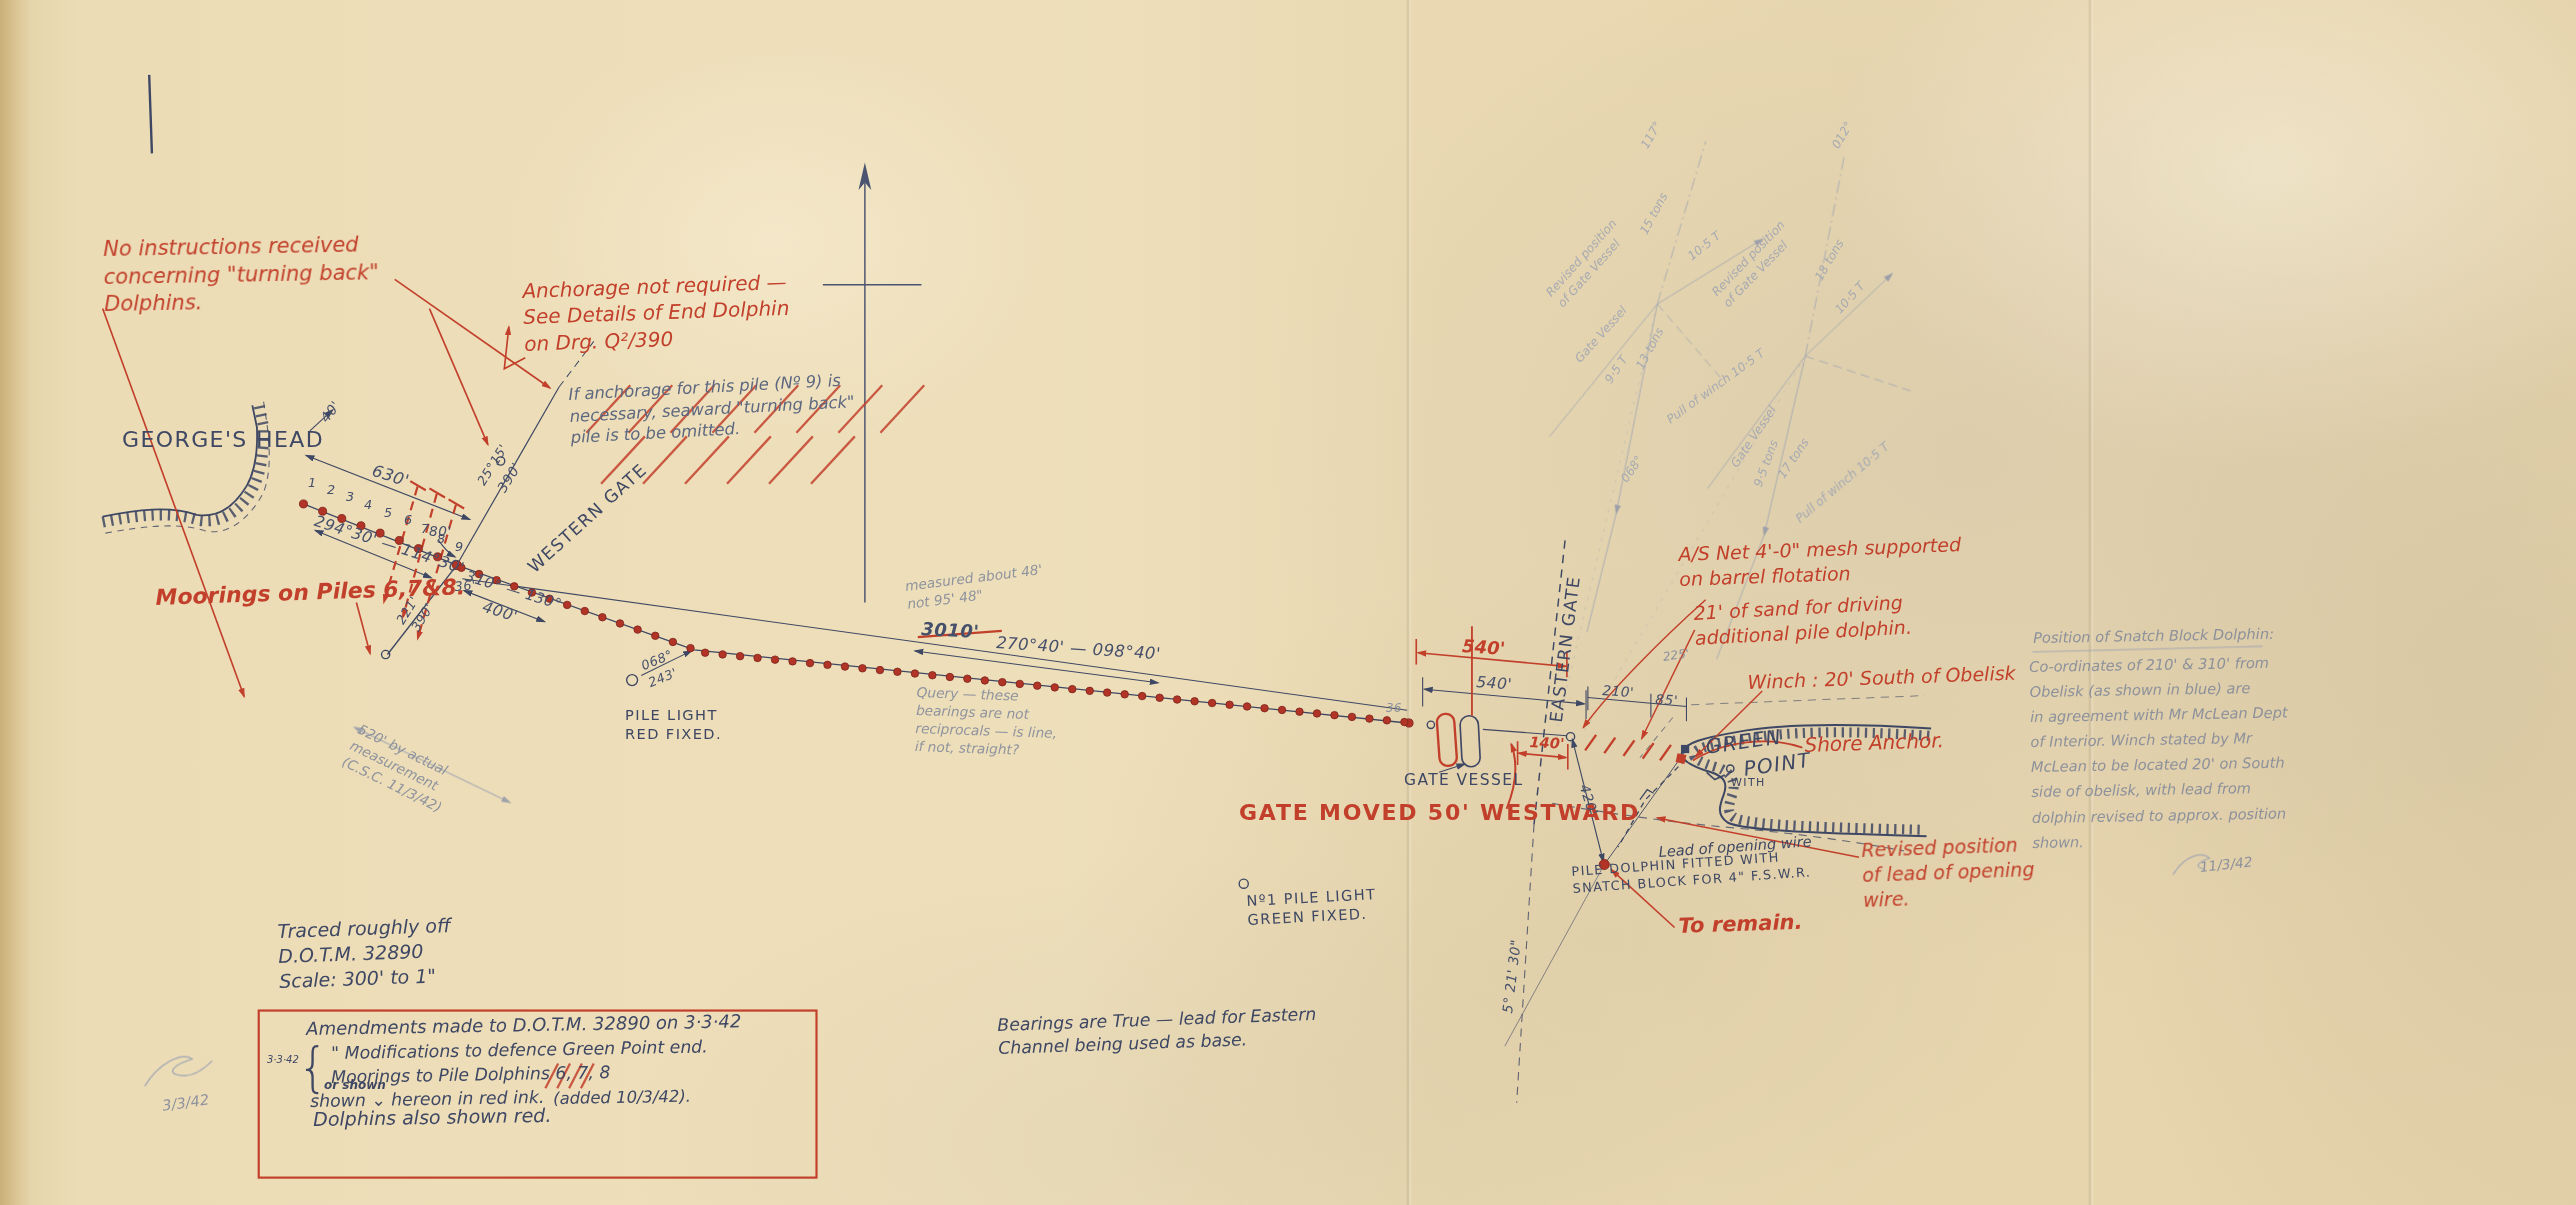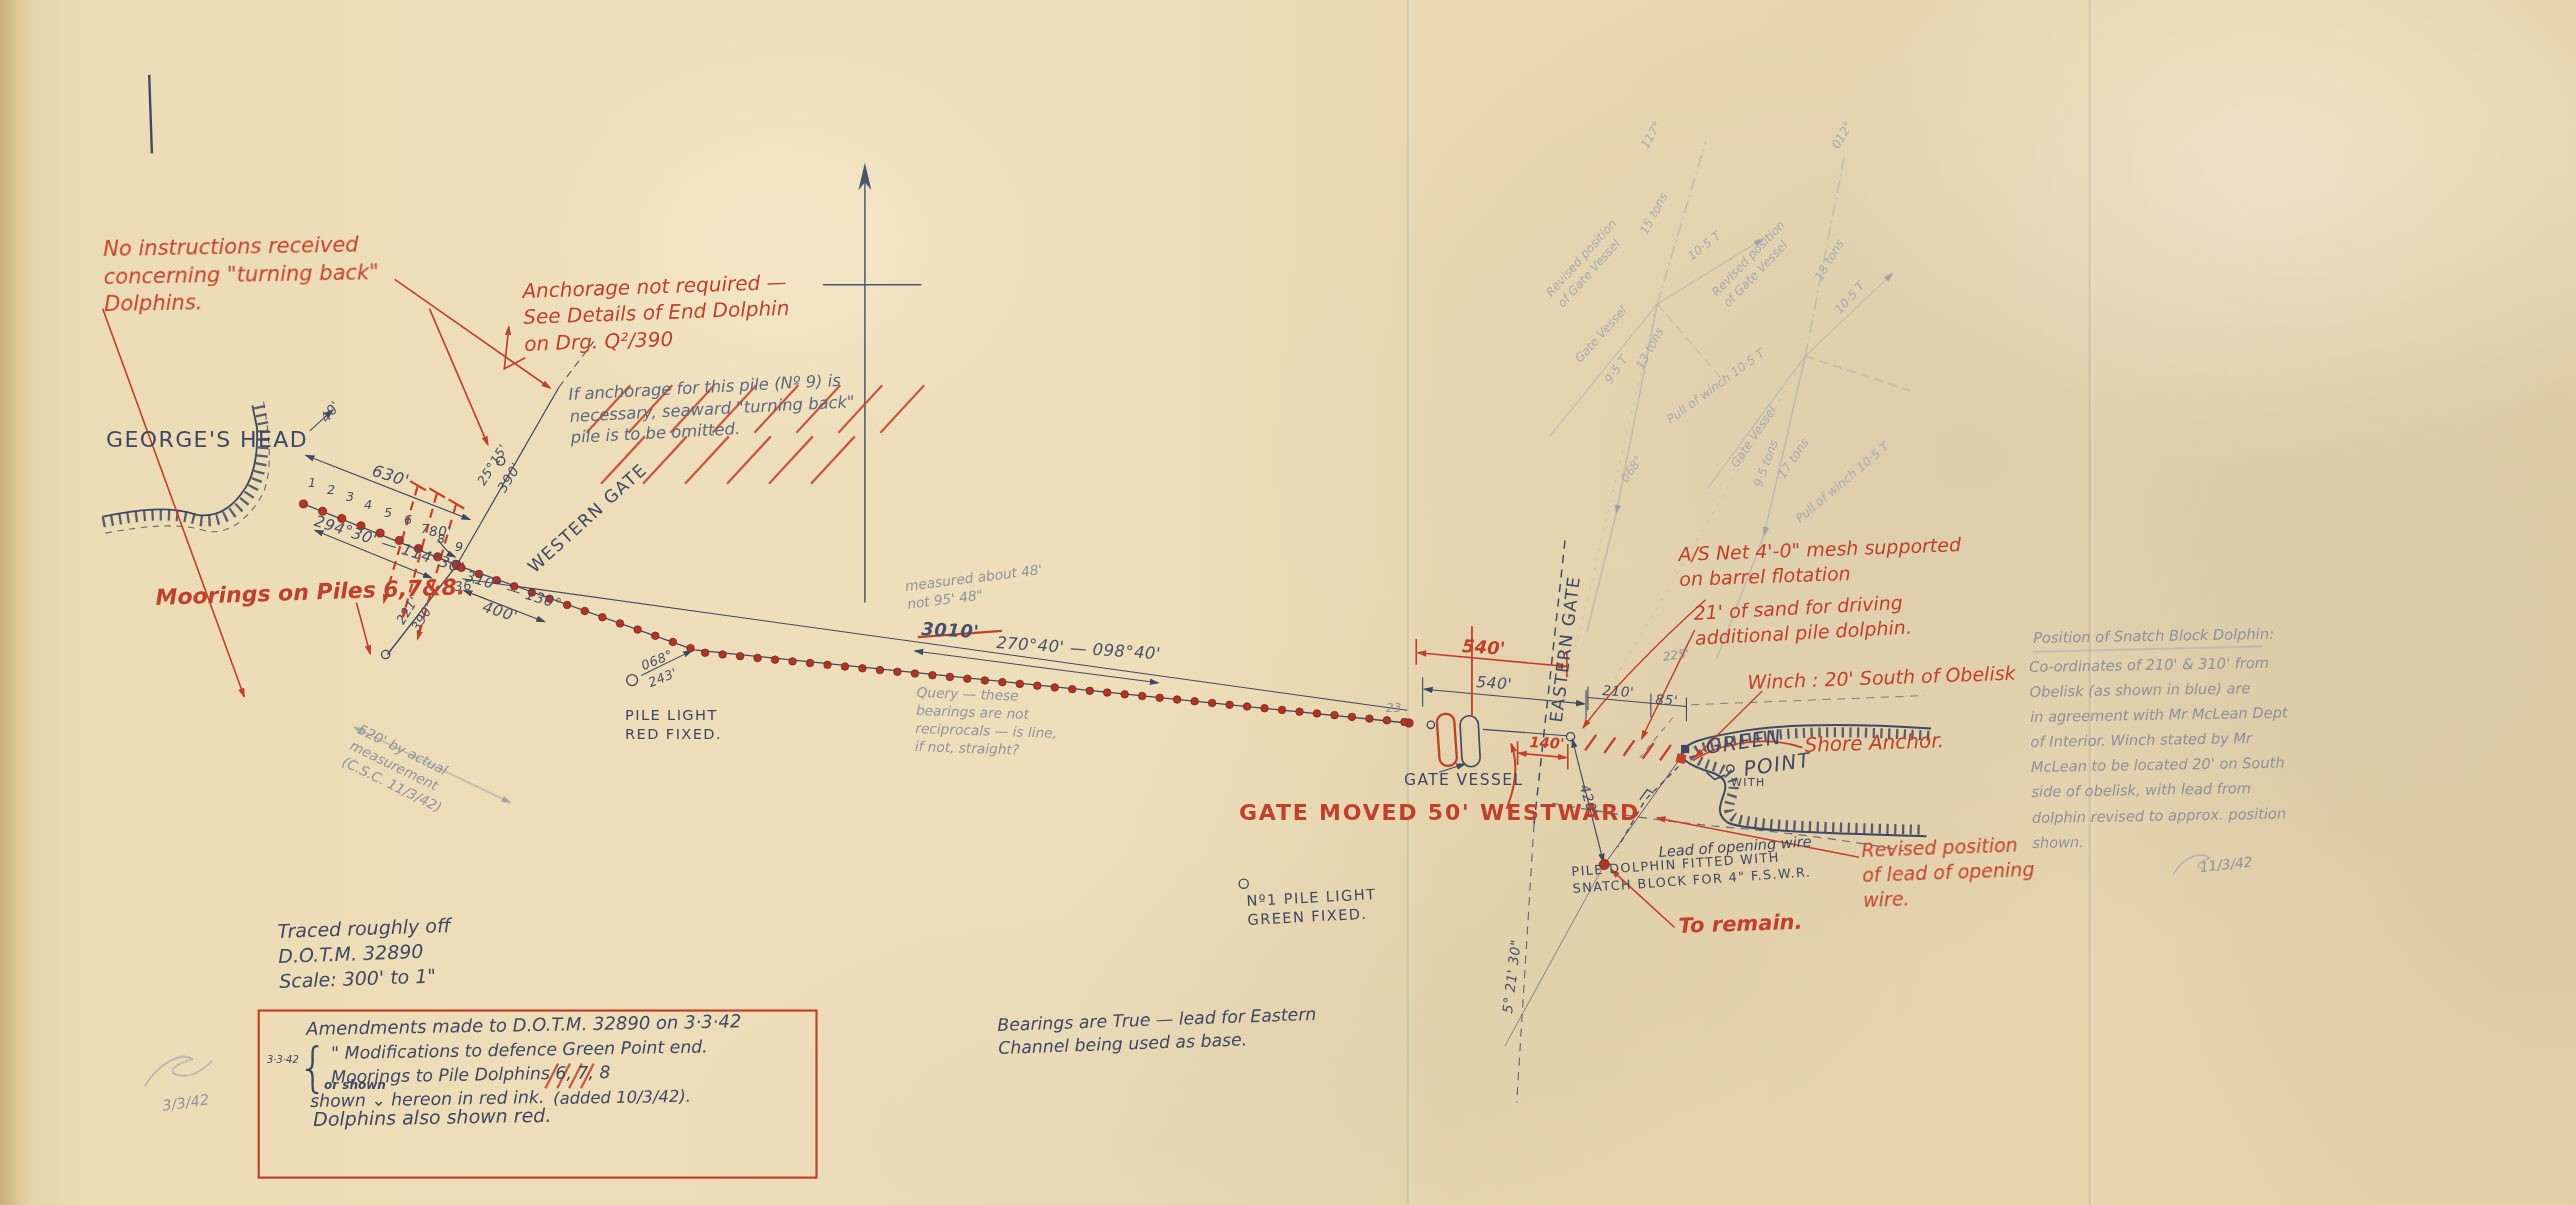--- a/index.html
+++ b/index.html
@@ -280,21 +280,21 @@
 on barrel flotation</span>
   <span class="t red" style="left:1693px;top:601px;font-size:19px;transform:rotate(-3deg)">21' of sand for driving
 additional pile dolphin.</span>
   <span class="t red" style="left:1747px;top:670px;font-size:19px;transform:rotate(-2deg)">Winch : 20' South of Obelisk</span>
   <span class="t red" style="left:1804px;top:732px;font-size:20px;transform:rotate(-2deg)">Shore Anchor.</span>
   <span class="t red" style="left:1861px;top:838px;font-size:19px;transform:rotate(-2deg)">Revised position
 of lead of opening
 wire.</span>
   <span class="t red" style="left:1678px;top:913px;font-size:21px;font-weight:600;transform:rotate(-2deg)">To remain.</span>
 
-  <span class="t inkcap" style="left:106px;top:425px;font-size:22px">GEORGE'S HEAD</span>
+  <span class="t inkcap" style="left:122px;top:425px;font-size:22px">GEORGE'S HEAD</span>
   <span class="t inkcap" style="left:523px;top:561px;font-size:17.3px;transform:rotate(-42deg)">WESTERN GATE</span>
   <span class="t inkcap" style="left:1545px;top:721px;font-size:17.3px;transform:rotate(-83deg)">EASTERN GATE</span>
   <span class="t inkcap" style="left:1404px;top:770px;font-size:15.5px">GATE VESSEL</span>
   <span class="t inkcap" style="left:625px;top:705px;font-size:14.6px">PILE LIGHT
 RED FIXED.</span>
   <span class="t inkcap" style="left:1246px;top:891px;font-size:14.6px;transform:rotate(-3deg)">Nº1 PILE LIGHT
 GREEN FIXED.</span>
   <span class="t inkcap" style="left:1704px;top:734px;font-size:20px;font-style:italic;transform:rotate(-8deg)">GREEN</span>
   <span class="t inkcap" style="left:1742px;top:756px;font-size:20px;font-style:italic;transform:rotate(-8deg)">POINT</span>
   <span class="t inkcap" style="left:1731px;top:776px;font-size:11px">WITH</span>
@@ -335,21 +335,21 @@
   <span class="t dim" style="left:997px;top:632px;font-size:16.4px;transform:rotate(4deg)">270°40' — 098°40'</span>
   <span class="t dim" style="left:639px;top:659px;font-size:12.8px;transform:rotate(-22deg)">068°</span>
   <span class="t dim" style="left:646px;top:676px;font-size:12.8px;transform:rotate(-22deg)">243'</span>
   <span class="t red" style="left:1463px;top:634px;font-size:18px;font-weight:600;transform:rotate(4deg)">540'</span>
   <span class="t dim" style="left:1477px;top:672px;font-size:15.5px;transform:rotate(4deg)">540'</span>
   <span class="t dim" style="left:1603px;top:681px;font-size:13.7px;transform:rotate(4deg)">210'</span>
   <span class="t dim" style="left:1656px;top:690px;font-size:13.7px;transform:rotate(4deg)">85'</span>
   <span class="t red" style="left:1530px;top:732px;font-size:14.6px;font-weight:600;transform:rotate(3deg)">140'</span>
   <span class="t dim" style="left:1593px;top:782px;font-size:13.7px;transform:rotate(73deg)">420'</span>
   <span class="t dim" style="left:1498px;top:1012px;font-size:13.7px;transform:rotate(-83deg)">5° 21' 30"</span>
-  <span class="t pencil" style="left:1386px;top:701px;font-size:12px">23</span>
+  <span class="t pencil" style="left:1386px;top:701px;font-size:12px">36</span>
 
   <span class="t dim" style="left:308px;top:475px;font-size:12.8px">1</span>
   <span class="t dim" style="left:327px;top:482px;font-size:12.8px">2</span>
   <span class="t dim" style="left:346px;top:489px;font-size:12.8px">3</span>
   <span class="t dim" style="left:364px;top:497px;font-size:12.8px">4</span>
   <span class="t dim" style="left:384px;top:505px;font-size:12.8px">5</span>
   <span class="t dim" style="left:404px;top:512px;font-size:12.8px">6</span>
   <span class="t dim" style="left:421px;top:521px;font-size:12.8px">7</span>
   <span class="t dim" style="left:437px;top:531px;font-size:12.8px">8</span>
   <span class="t dim" style="left:455px;top:539px;font-size:12.8px">9</span>

